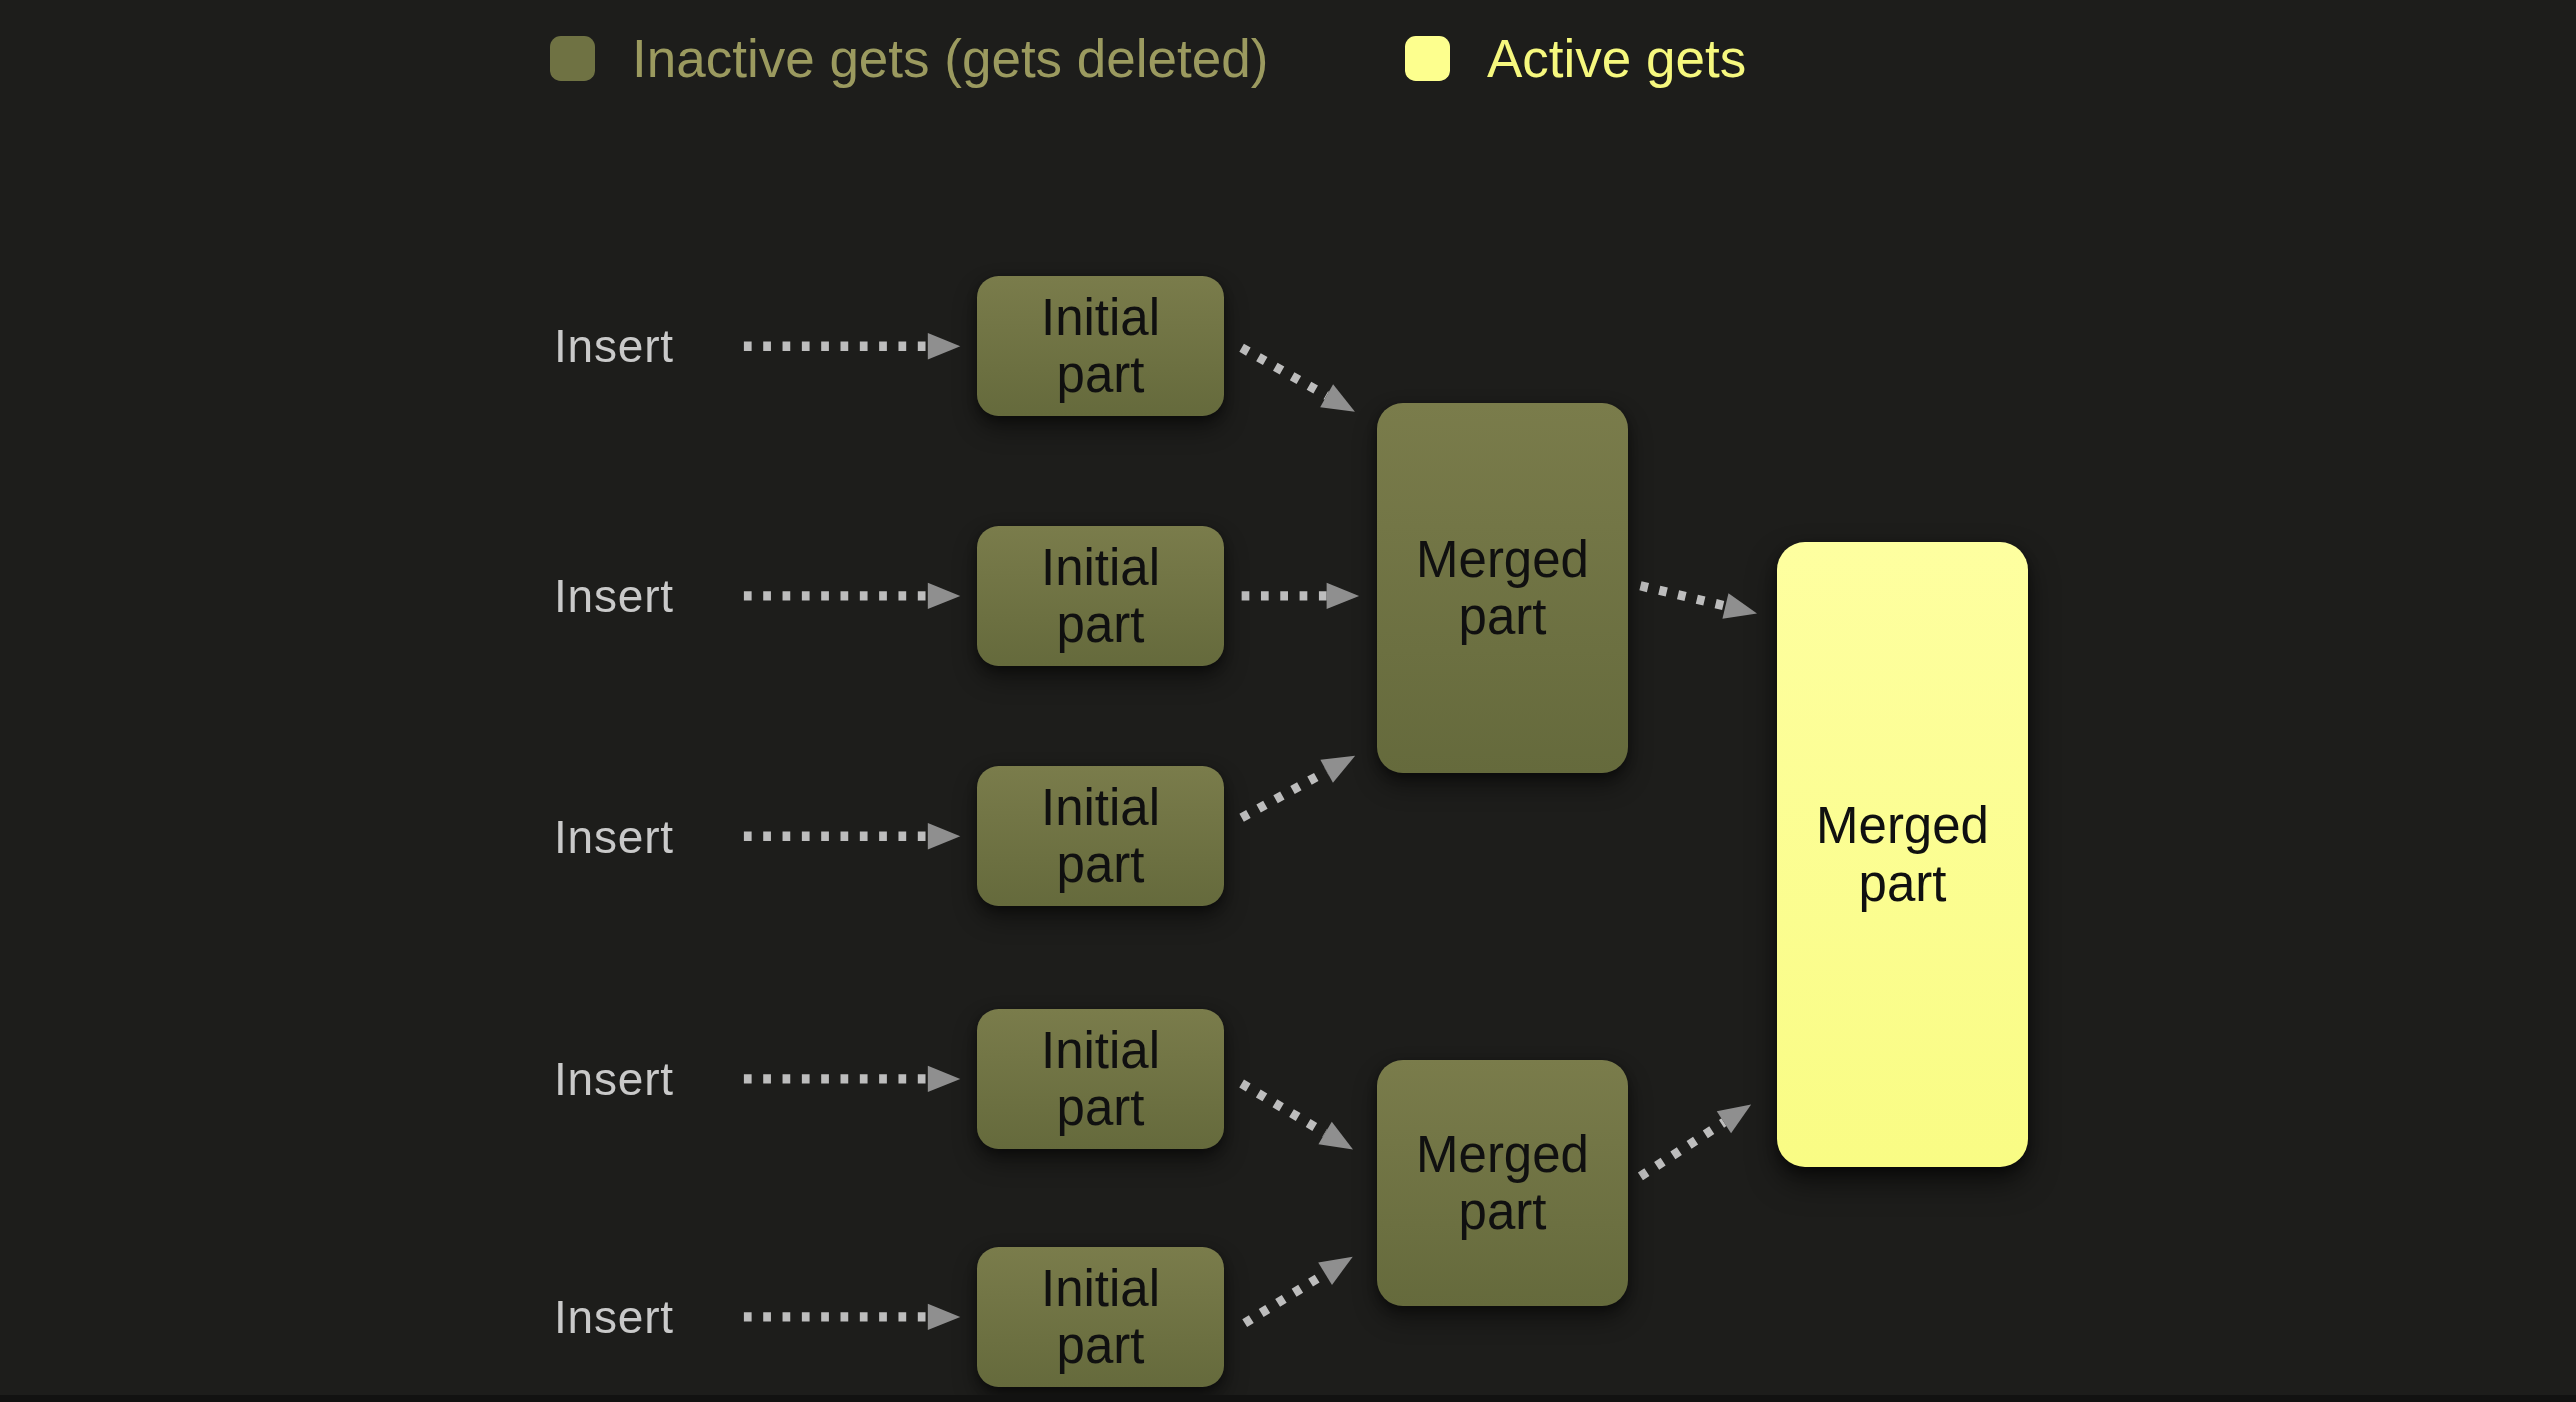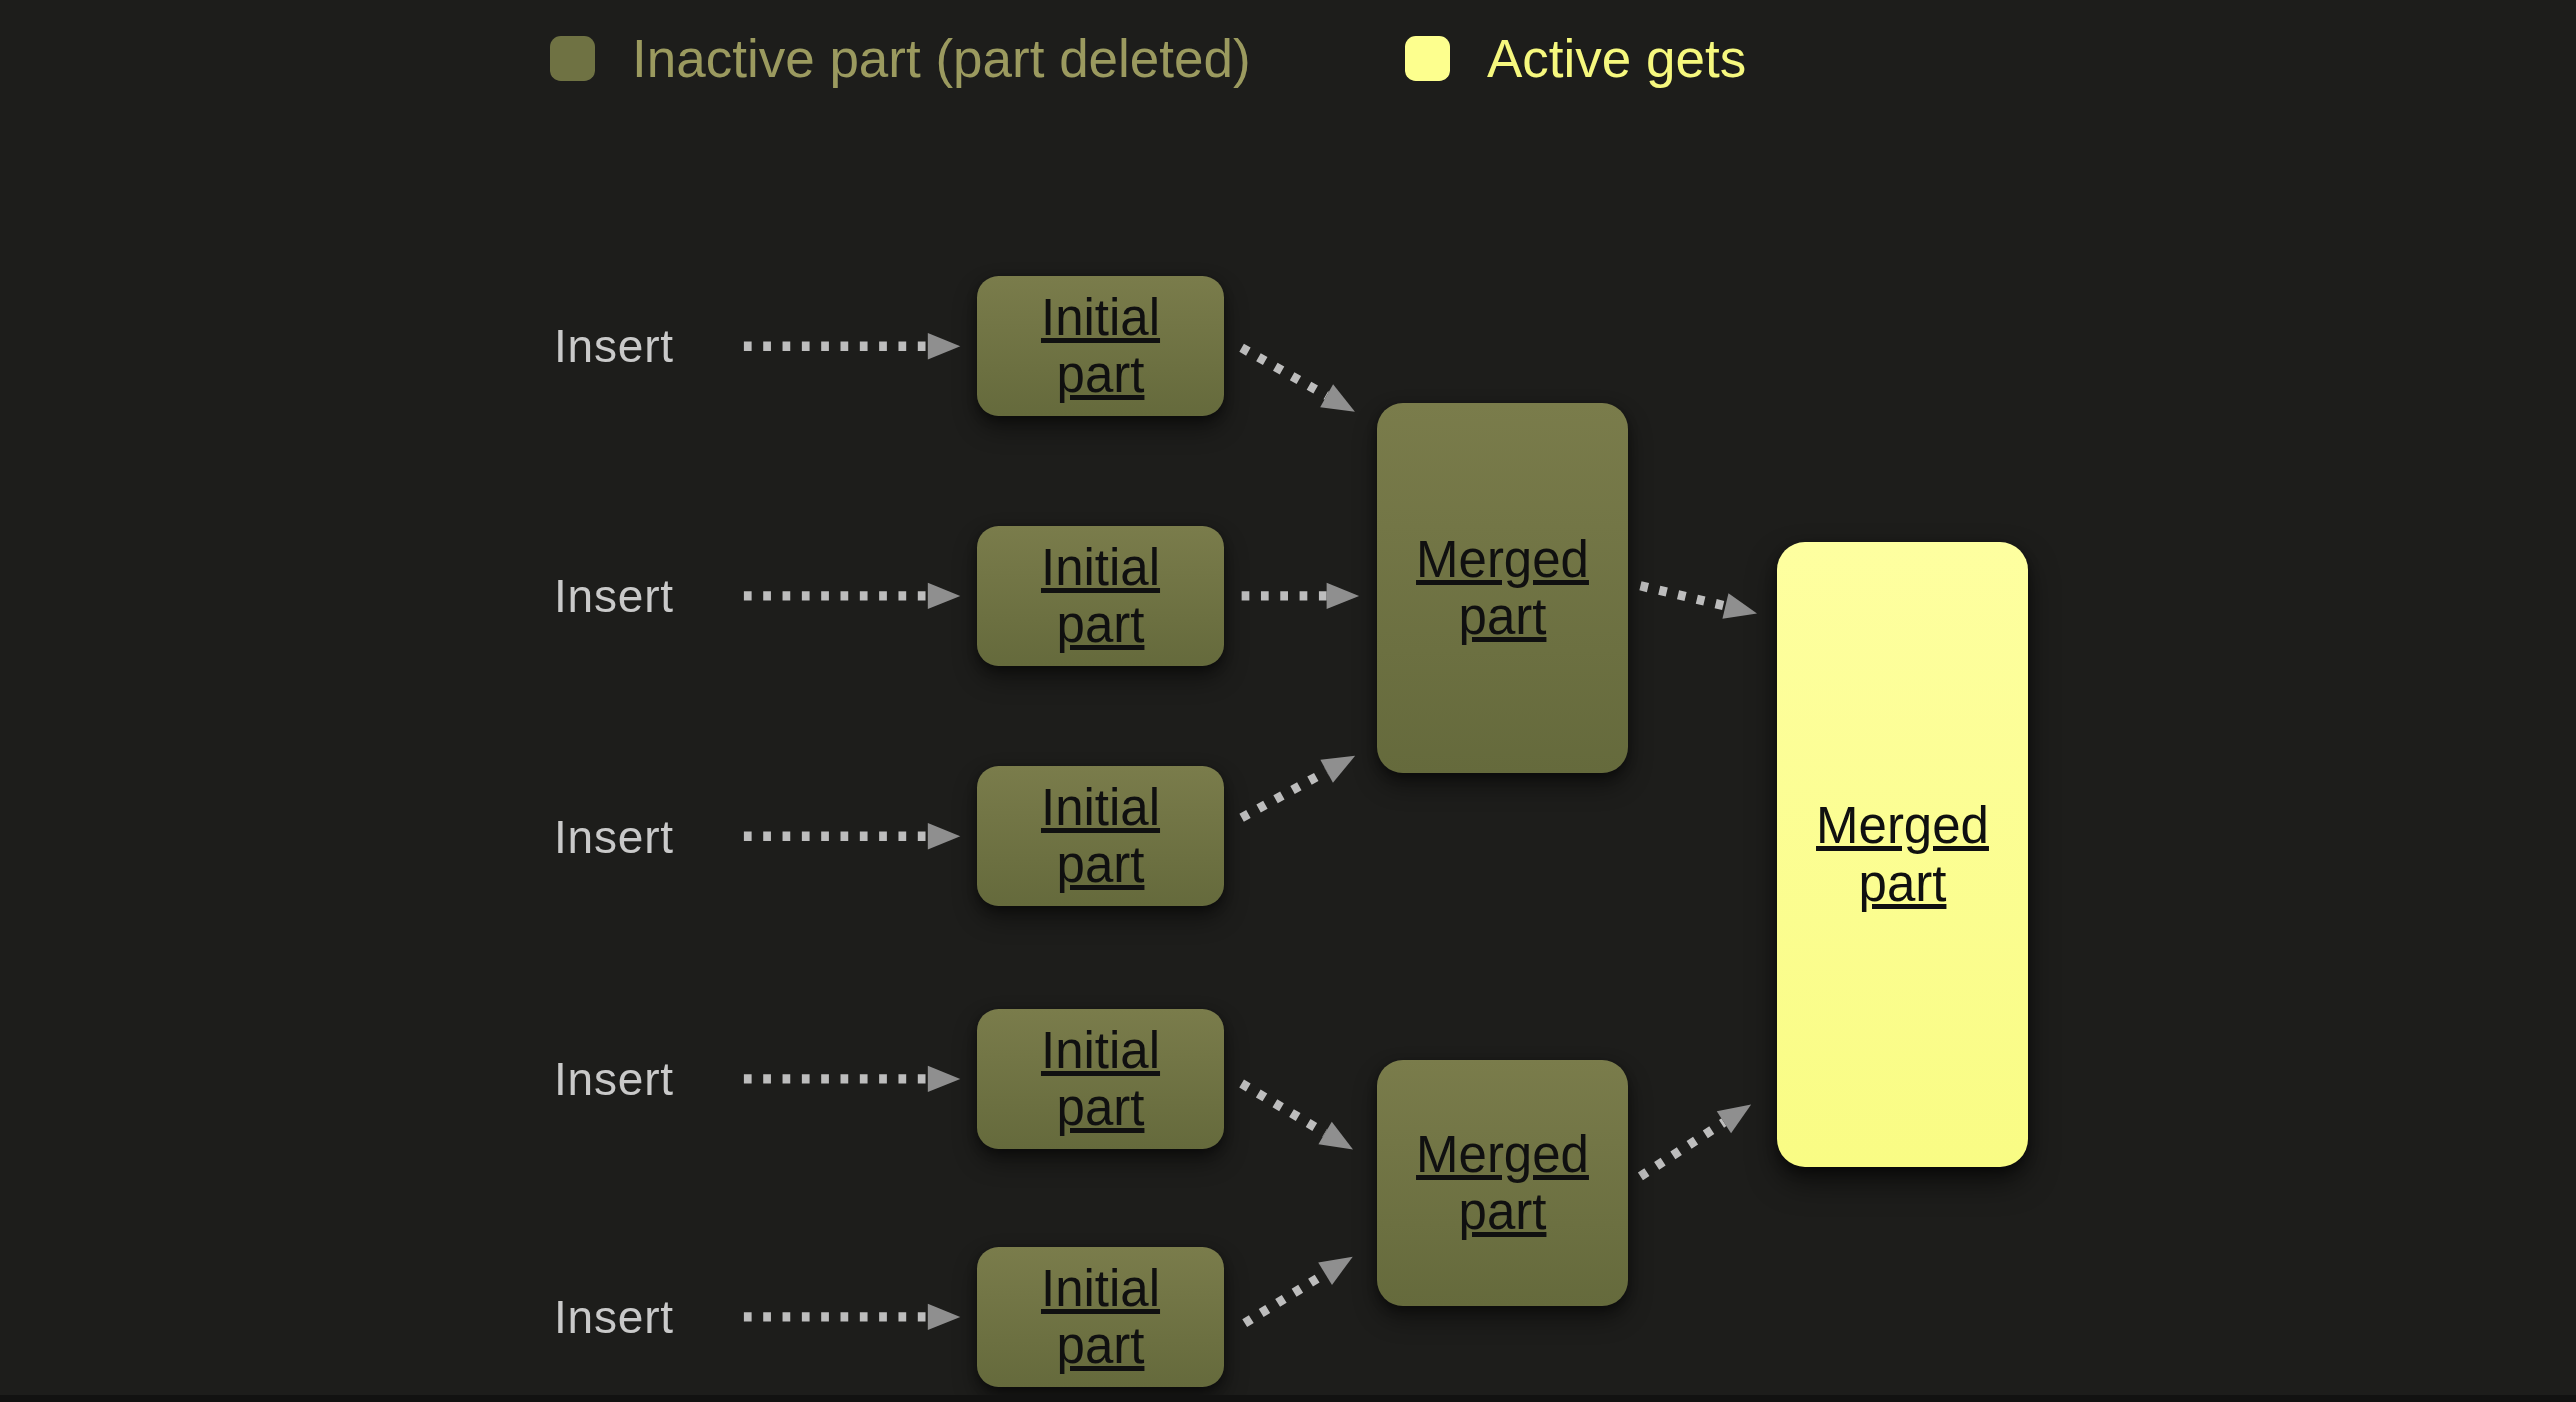--- a/index.html
+++ b/index.html
@@ -53,21 +53,20 @@
   .node{
     position:absolute;
     display:flex;align-items:center;justify-content:center;
     text-align:center;
     color:var(--color-node-text);
     box-shadow:0 12.4px 23px rgba(0,0,0,.42),0 3.9px 9.3px rgba(0,0,0,.35);
   }
   .node-label{
     font-size:51px;line-height:1.12;
     display:inline-block;
-    text-decoration:underline;
   }
   .initial-node{
     left:977px;width:247px;height:140px;border-radius:21.6px;
     background:linear-gradient(180deg,var(--color-inactive-fill-top) 0%,var(--color-inactive-fill-bottom) 100%);
   }
   .initial-node .node-label{width:162px;}
   .merged-node-inactive{
     left:1377px;width:251px;border-radius:26px;
     background:linear-gradient(180deg,var(--color-inactive-fill-top) 0%,var(--color-inactive-fill-bottom) 100%);
   }
@@ -92,21 +91,21 @@
     background:var(--color-bottom-strip);
   }
 </style>
 </head>
 <body>
 
 <div id="canvas">
 
   <div class="legend-item" style="left:550px">
     <span class="swatch swatch-inactive"></span>
-    <span class="legend-label legend-label-inactive">Inactive part (part deleted)</span>
+    <span class="legend-label legend-label-inactive">Inactive gets (gets deleted)</span>
   </div>
   <div class="legend-item" style="left:1405px">
     <span class="swatch swatch-active"></span>
     <span class="legend-label legend-label-active">Active gets</span>
   </div>
 
   <div class="insert-label" style="top:346px">Insert</div>
   <div class="insert-label" style="top:596px">Insert</div>
   <div class="insert-label" style="top:837px">Insert</div>
   <div class="insert-label" style="top:1079px">Insert</div>

